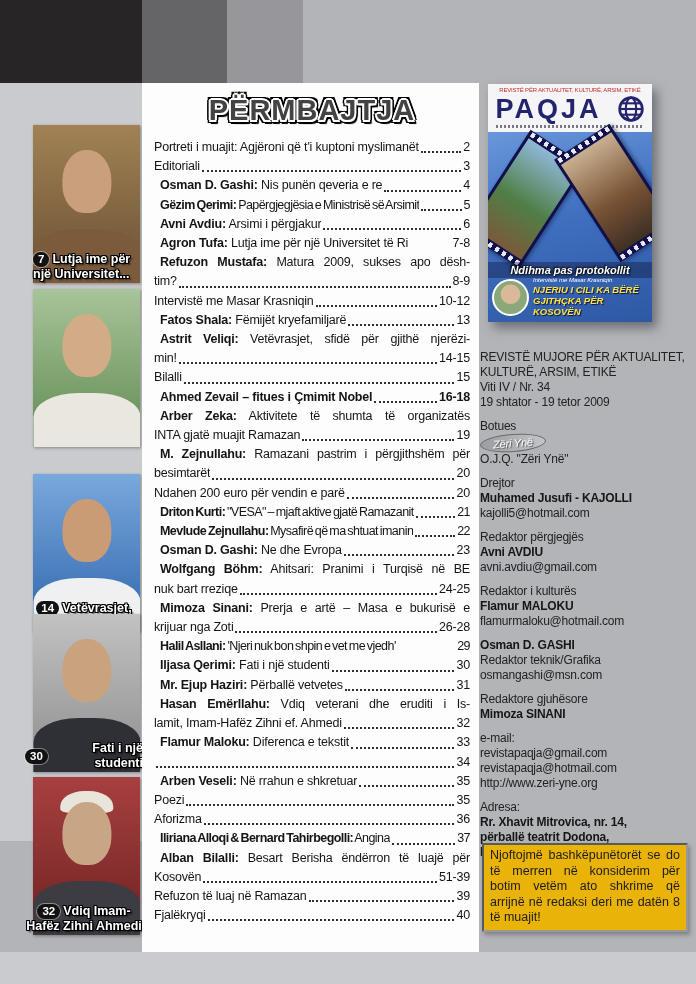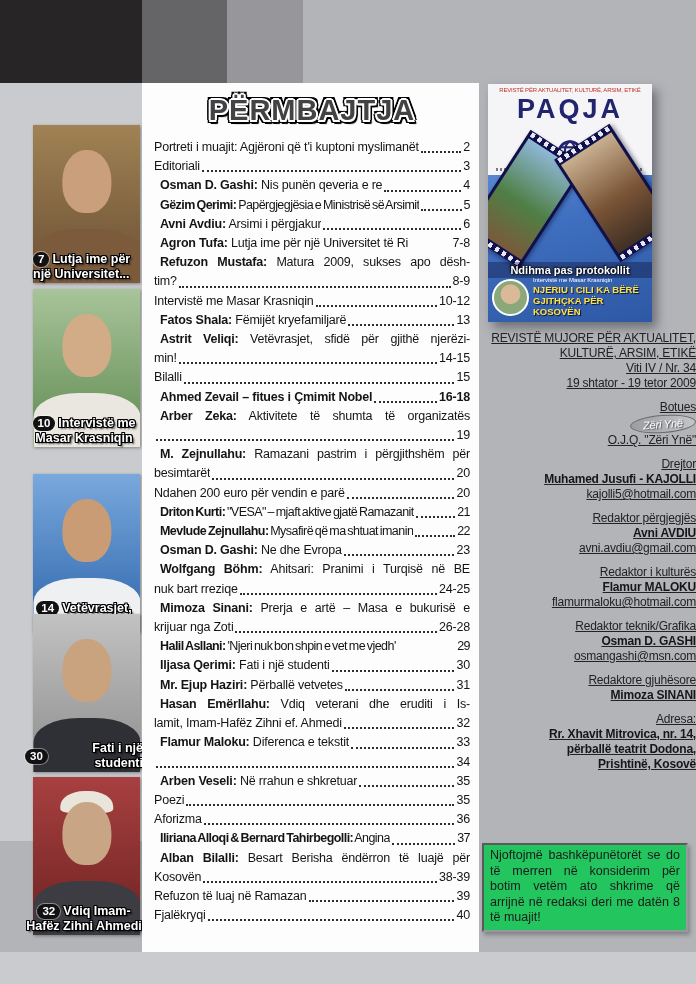--- a/index.html
+++ b/index.html
@@ -52,54 +52,54 @@
   .toc-page{flex:0 0 auto;white-space:nowrap;}
   .toc b, .toc-line1 b, .toc-line2 b{font-weight:bold;margin-left:6px;}
   .tight{letter-spacing:-0.55px;word-spacing:-1.2px;}
   .bp{font-weight:bold;}
   
   .right-col{position:absolute;left:480px;top:78px;width:216px;}
   .cover{position:relative;margin:6px 0 0 8px;width:164px;height:238px;background:linear-gradient(165deg,#7da9e6,#3f6fc0 55%,#2d58a4);
     box-shadow:5px 6px 10px rgba(55,55,65,.55);overflow:hidden;}
   .cover-head{background:#f5f5f7;padding:3px 5px 2px;}
   .cover-tagline{color:#c23028;font-size:6px;line-height:7px;text-align:center;white-space:nowrap;overflow:hidden;letter-spacing:-0.2px;}
-  .cover-title-row{display:flex;align-items:center;justify-content:center;gap:15px;flex-direction:column;}
+  .cover-title-row{display:flex;align-items:center;justify-content:center;gap:15px;}
   .cover-title{color:#23246e;font-weight:800;font-size:27px;line-height:30px;letter-spacing:3px;}
   .globe{width:28px;height:28px;flex:none;}
   .microtext{height:3px;margin:1px 3px 2px;background:repeating-linear-gradient(90deg,#5a5a66 0 2px,transparent 2px 4px);opacity:.8;}
-  .cover-body{position:absolute;left:0;right:0;top:46px;bottom:0;}
+  .cover-body{position:absolute;left:0;right:0;top:46px;bottom:0;font-style:italic;}
   .strip{position:absolute;width:66px;height:122px;background:#10104a;padding:8px 3px;box-sizing:border-box;box-shadow:2px 2px 4px rgba(0,0,30,.4);}
   .strip::before,.strip::after{content:"";position:absolute;left:3px;right:3px;height:5px;
     background-image:repeating-linear-gradient(90deg,#e9e9f5 0 4px,transparent 4px 8px);}
   .strip::before{top:1px;}
   .strip::after{bottom:1px;}
   .strip .ph{width:100%;height:100%;}
   .strip.s1{left:4px;top:8px;transform:rotate(33deg);}
   .strip.s1 .ph{background:linear-gradient(#8fb8d8,#4f7f46 55%,#7a5a3a);}
   .strip.s2{right:4px;top:2px;transform:rotate(-33deg);}
   .strip.s2 .ph{background:linear-gradient(#c8b090,#7a5436 55%,#3f2f24);}
   .cover-band{position:absolute;left:0;right:0;top:132px;padding:2px 0;text-align:center;
     color:#fff;font-weight:bold;font-size:11px;background:rgba(8,8,40,.35);
     text-shadow:1px 1px 2px #000,-1px -1px 2px #000;}
   .cover-foot{position:absolute;left:4px;right:3px;bottom:5px;display:flex;gap:4px;align-items:center;}
   .avatar{width:33px;height:33px;border-radius:50%;flex:none;border:2px solid #fff;
     background:radial-gradient(circle at 50% 40%,#d9b998 0 36%,#8aa87a 40% 75%,#6a8a5a);}
   .foot-text{flex:1;min-width:0;}
   .foot-small{color:#fff;font-size:6px;line-height:7px;white-space:nowrap;overflow:hidden;}
   .foot-big{color:#ffe23c;font-weight:800;font-size:9.5px;line-height:11px;text-shadow:1px 1px 1px rgba(10,10,50,.9);}
   
-  .pub-info{margin-top:9px;text-align:right;color:#222;font-size:12px;line-height:15px;letter-spacing:-0.2px;text-decoration:underline;}
+  .pub-info{margin-top:28px;text-align:left;color:#222;font-size:12px;line-height:15px;letter-spacing:-0.2px;}
   .pub-block{margin-bottom:9px;}
   .pub-line.b{font-weight:bold;color:#161616;}
   .logo-oval{display:inline-block;border:1px solid #6a6a6e;border-radius:50%;padding:0 12px;line-height:16px;
     font-style:italic;color:#fdfdfd;background:linear-gradient(100deg,#9a9ca0,#c4c6ca);
     text-shadow:1px 1px 1px #555;transform:rotate(-4deg);font-size:11px;}
   
   .note{position:absolute;left:482px;top:843px;width:206px;box-sizing:border-box;
-    background:#22c55e;border:2px solid;border-color:#5a5a5e #98989c #98989c #5a5a5e;
+    background:#eab308;border:2px solid;border-color:#5a5a5e #98989c #98989c #5a5a5e;
     padding:3px 6px 4px;color:#1b1b1b;font-size:12.5px;line-height:15.5px;
     text-align:justify;font-weight:500;box-shadow:2px 3px 4px rgba(70,70,78,.45);}
 </style>
 </head>
 <body>
 
 <div class="topbar">
   <div class="b1"></div>
   <div class="b2"></div>
   <div class="b3"></div>
@@ -114,24 +114,20 @@
       <div class="caption align-left">
         <div><span class="num-badge">7</span><span>Lutja ime për</span></div>
         <div>një Universitet...</div>
       </div>
     </div>
     <div class="photo-card" style="top: 206px;">
       <div class="photo" style="--s1: #a8c49a; --s2: #5f8a50; --skin: #d2ac86; --body: #e9e7df;">
         <span class="head"></span>
         <span class="torso"></span>
       </div>
-      <div class="caption align-center">
-        <div><span class="num-badge">10</span><span>Intervistë me</span></div>
-        <div>Masar Krasniqin</div>
-      </div>
     </div>
     <div class="photo-card" style="top: 348px; margin-top: 43px;">
       <div class="photo" style="--s1: #79a8dc; --s2: #2e66ac; --skin: #c99c76; --body: #eef0f2;">
         <span class="head"></span>
         <span class="torso"></span>
       </div>
       <div class="caption align-center">
         <div><span class="num-badge">14</span><span>Vetëvrasjet,</span></div>
         <div>sfidë për gjithë...</div>
       </div>
@@ -245,20 +241,21 @@
       <div class="toc-entry">
         <div class="toc-line2">
           <span class="t"><b>Ahmed Zevail – fitues i Çmimit Nobel</b></span>
           <span class="toc-leader"></span>
           <span class="toc-page bp">16-18</span>
         </div>
       </div>
       <div class="toc-entry">
         <div class="toc-line1"><b>Arber Zeka:</b> Aktivitete të shumta të organizatës</div>
         <div class="toc-line2">
+          <span class="t">INTA gjatë muajit Ramazan</span>
           <span class="toc-leader"></span>
           <span class="toc-page">19</span>
         </div>
       </div>
       <div class="toc-entry">
         <div class="toc-line1"><b>M. Zejnullahu:</b> Ramazani pastrim i përgjithshëm për</div>
         <div class="toc-line2">
           <span class="t">besimtarët</span>
           <span class="toc-leader"></span>
           <span class="toc-page">20</span>
@@ -376,21 +373,21 @@
           <span class="t"><b>Iliriana Alloqi &amp; Bernard Tahirbegolli:</b> Angina</span>
           <span class="toc-leader"></span>
           <span class="toc-page">37</span>
         </div>
       </div>
       <div class="toc-entry">
         <div class="toc-line1"><b>Alban Bilalli:</b> Besart Berisha ëndërron të luajë për</div>
         <div class="toc-line2">
           <span class="t">Kosovën</span>
           <span class="toc-leader"></span>
-          <span class="toc-page">38-39</span>
+          <span class="toc-page">51-39</span>
         </div>
       </div>
       <div class="toc-entry">
         <div class="toc-line2">
           <span class="t">Refuzon të luaj në Ramazan</span>
           <span class="toc-leader"></span>
           <span class="toc-page">39</span>
         </div>
       </div>
       <div class="toc-entry">
@@ -457,27 +454,33 @@
         <div class="pub-line">Redaktor përgjegjës</div>
         <div class="pub-line b">Avni AVDIU</div>
         <div class="pub-line">avni.avdiu@gmail.com</div>
       </div>
       <div class="pub-block">
         <div class="pub-line">Redaktor i kulturës</div>
         <div class="pub-line b">Flamur MALOKU</div>
         <div class="pub-line">flamurmaloku@hotmail.com</div>
       </div>
       <div class="pub-block">
+        <div class="pub-line b">Osman D. GASHI</div>
         <div class="pub-line">Redaktor teknik/Grafika</div>
-        <div class="pub-line b">Osman D. GASHI</div>
         <div class="pub-line">osmangashi@msn.com</div>
       </div>
       <div class="pub-block">
         <div class="pub-line">Redaktore gjuhësore</div>
         <div class="pub-line b">Mimoza SINANI</div>
+      </div>
+      <div class="pub-block">
+        <div class="pub-line">e-mail:</div>
+        <div class="pub-line">revistapaqja@gmail.com</div>
+        <div class="pub-line">revistapaqja@hotmail.com</div>
+        <div class="pub-line">http://www.zeri-yne.org</div>
       </div>
       <div class="pub-block">
         <div class="pub-line">Adresa:</div>
         <div class="pub-line b">Rr. Xhavit Mitrovica, nr. 14,</div>
         <div class="pub-line b">përballë teatrit Dodona,</div>
         <div class="pub-line b">Prishtinë, Kosovë</div>
       </div>
     </div>
 </aside>
 

